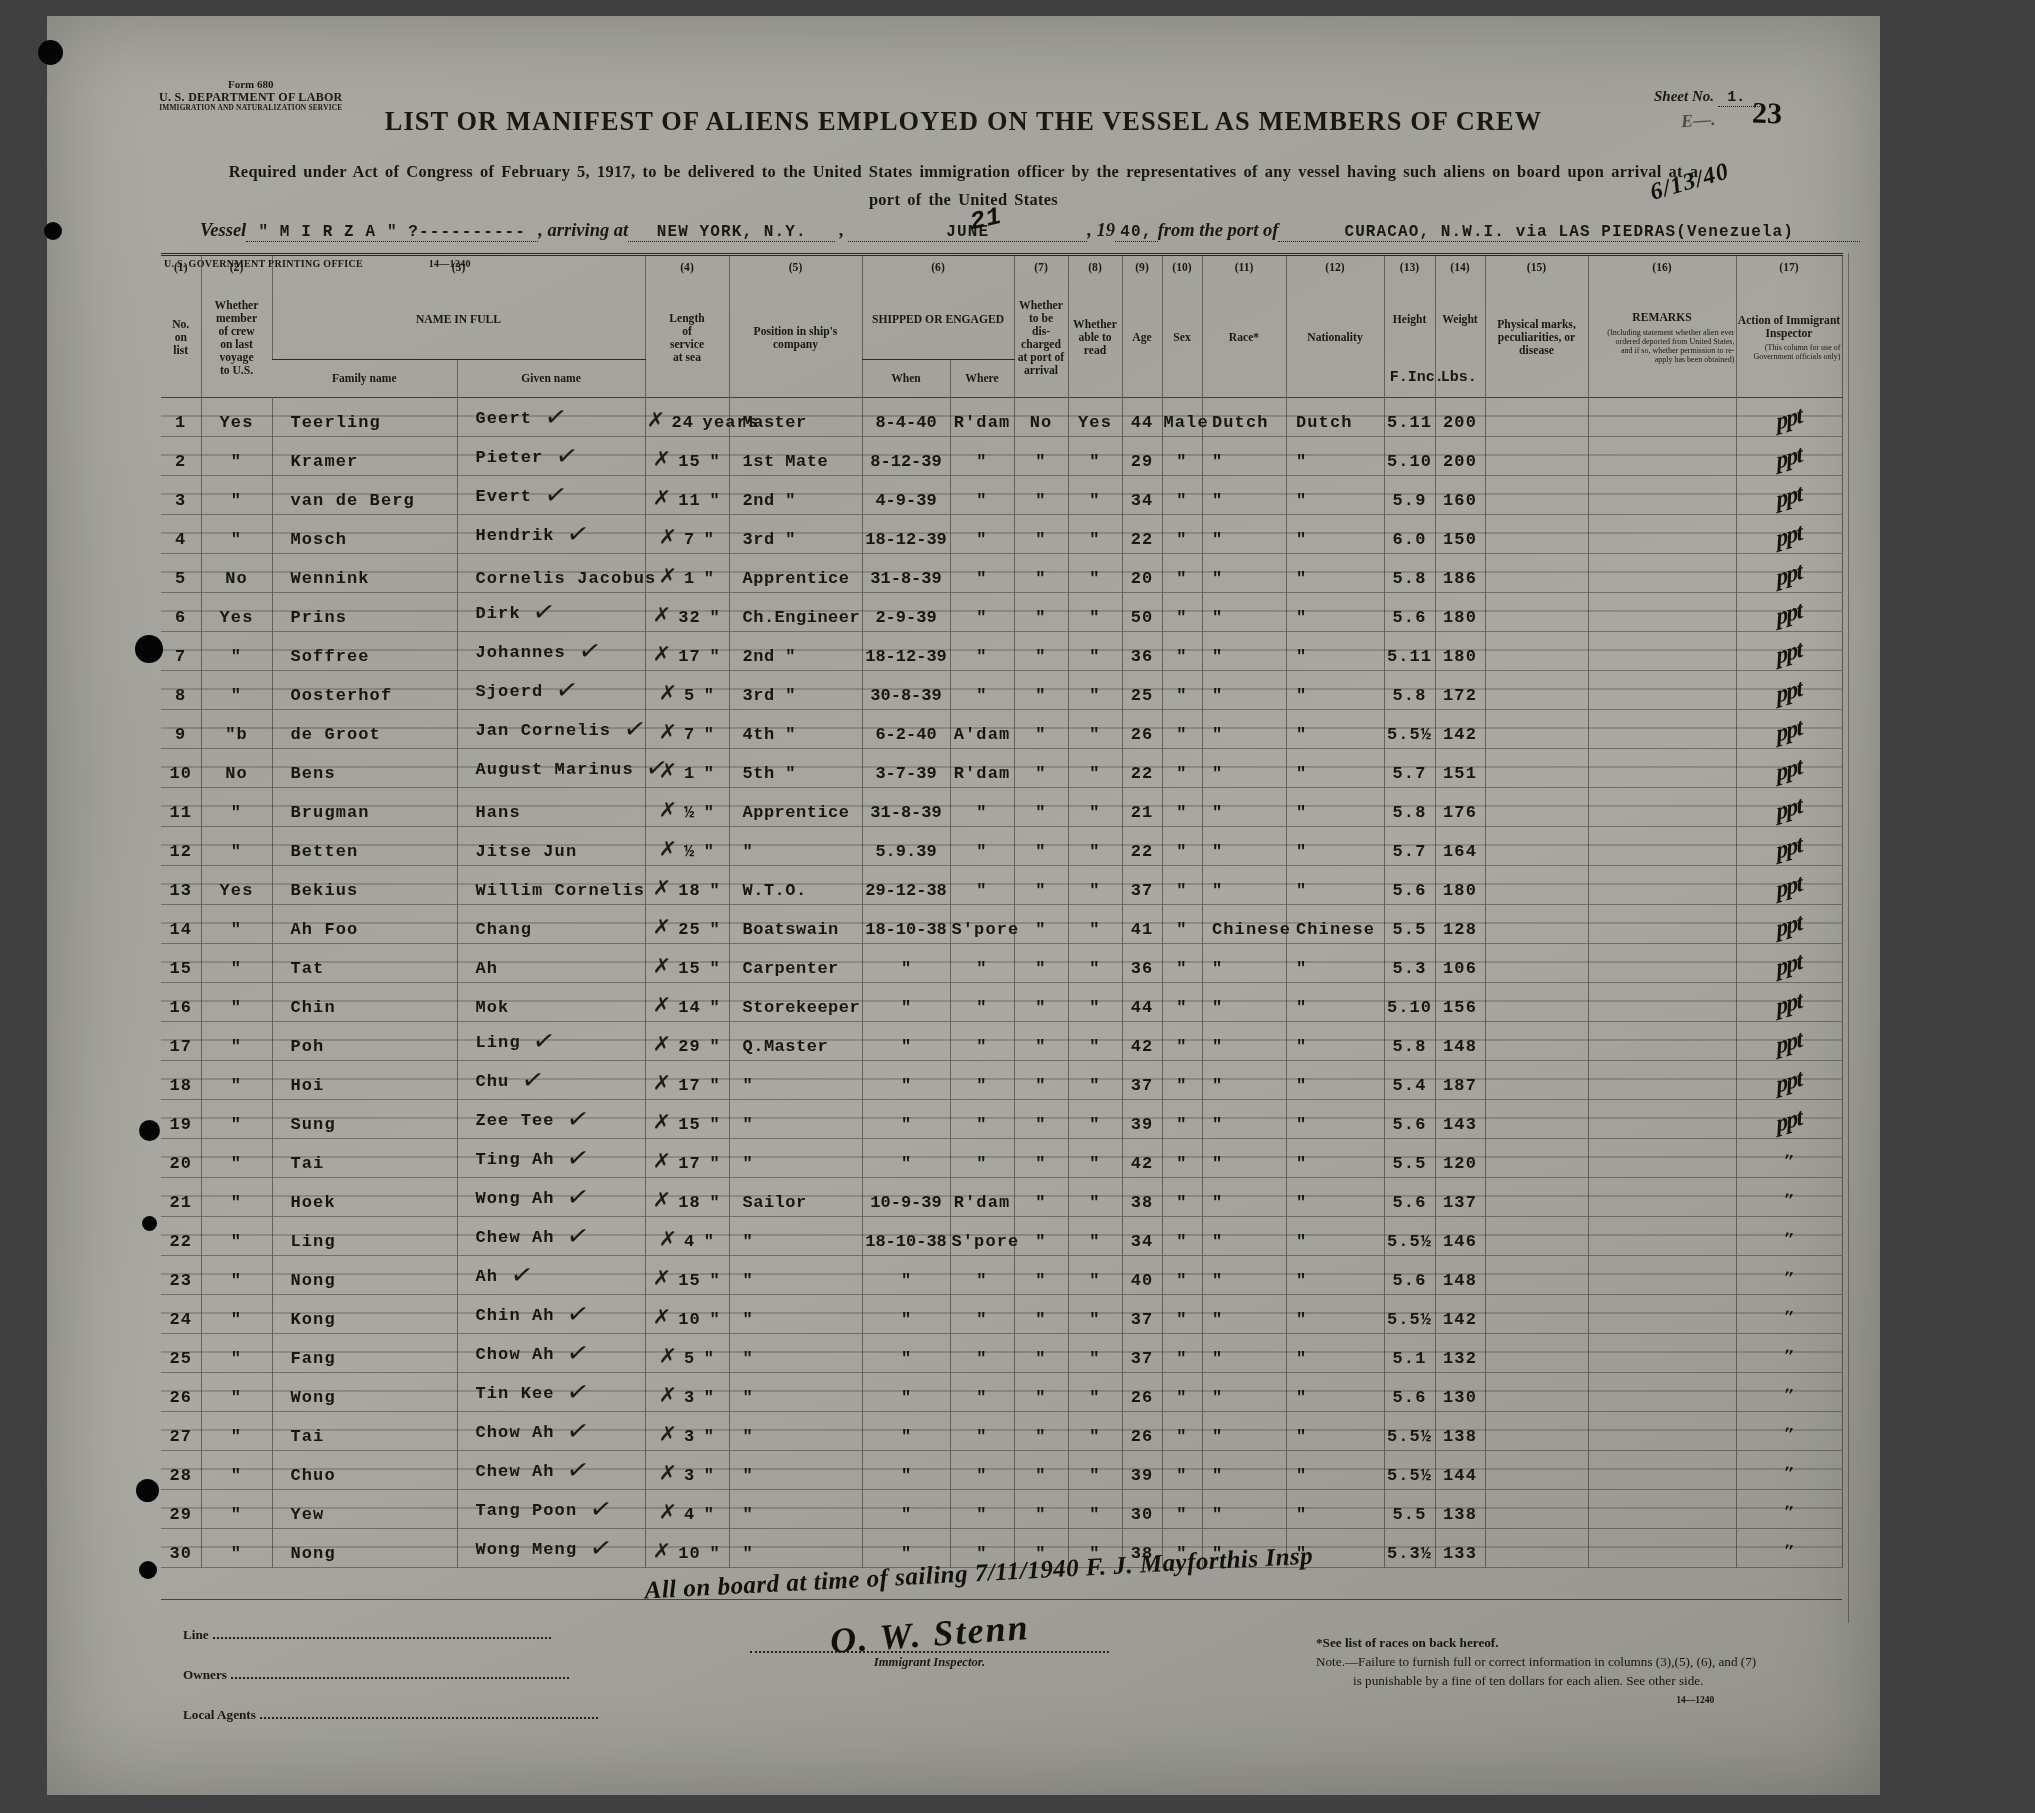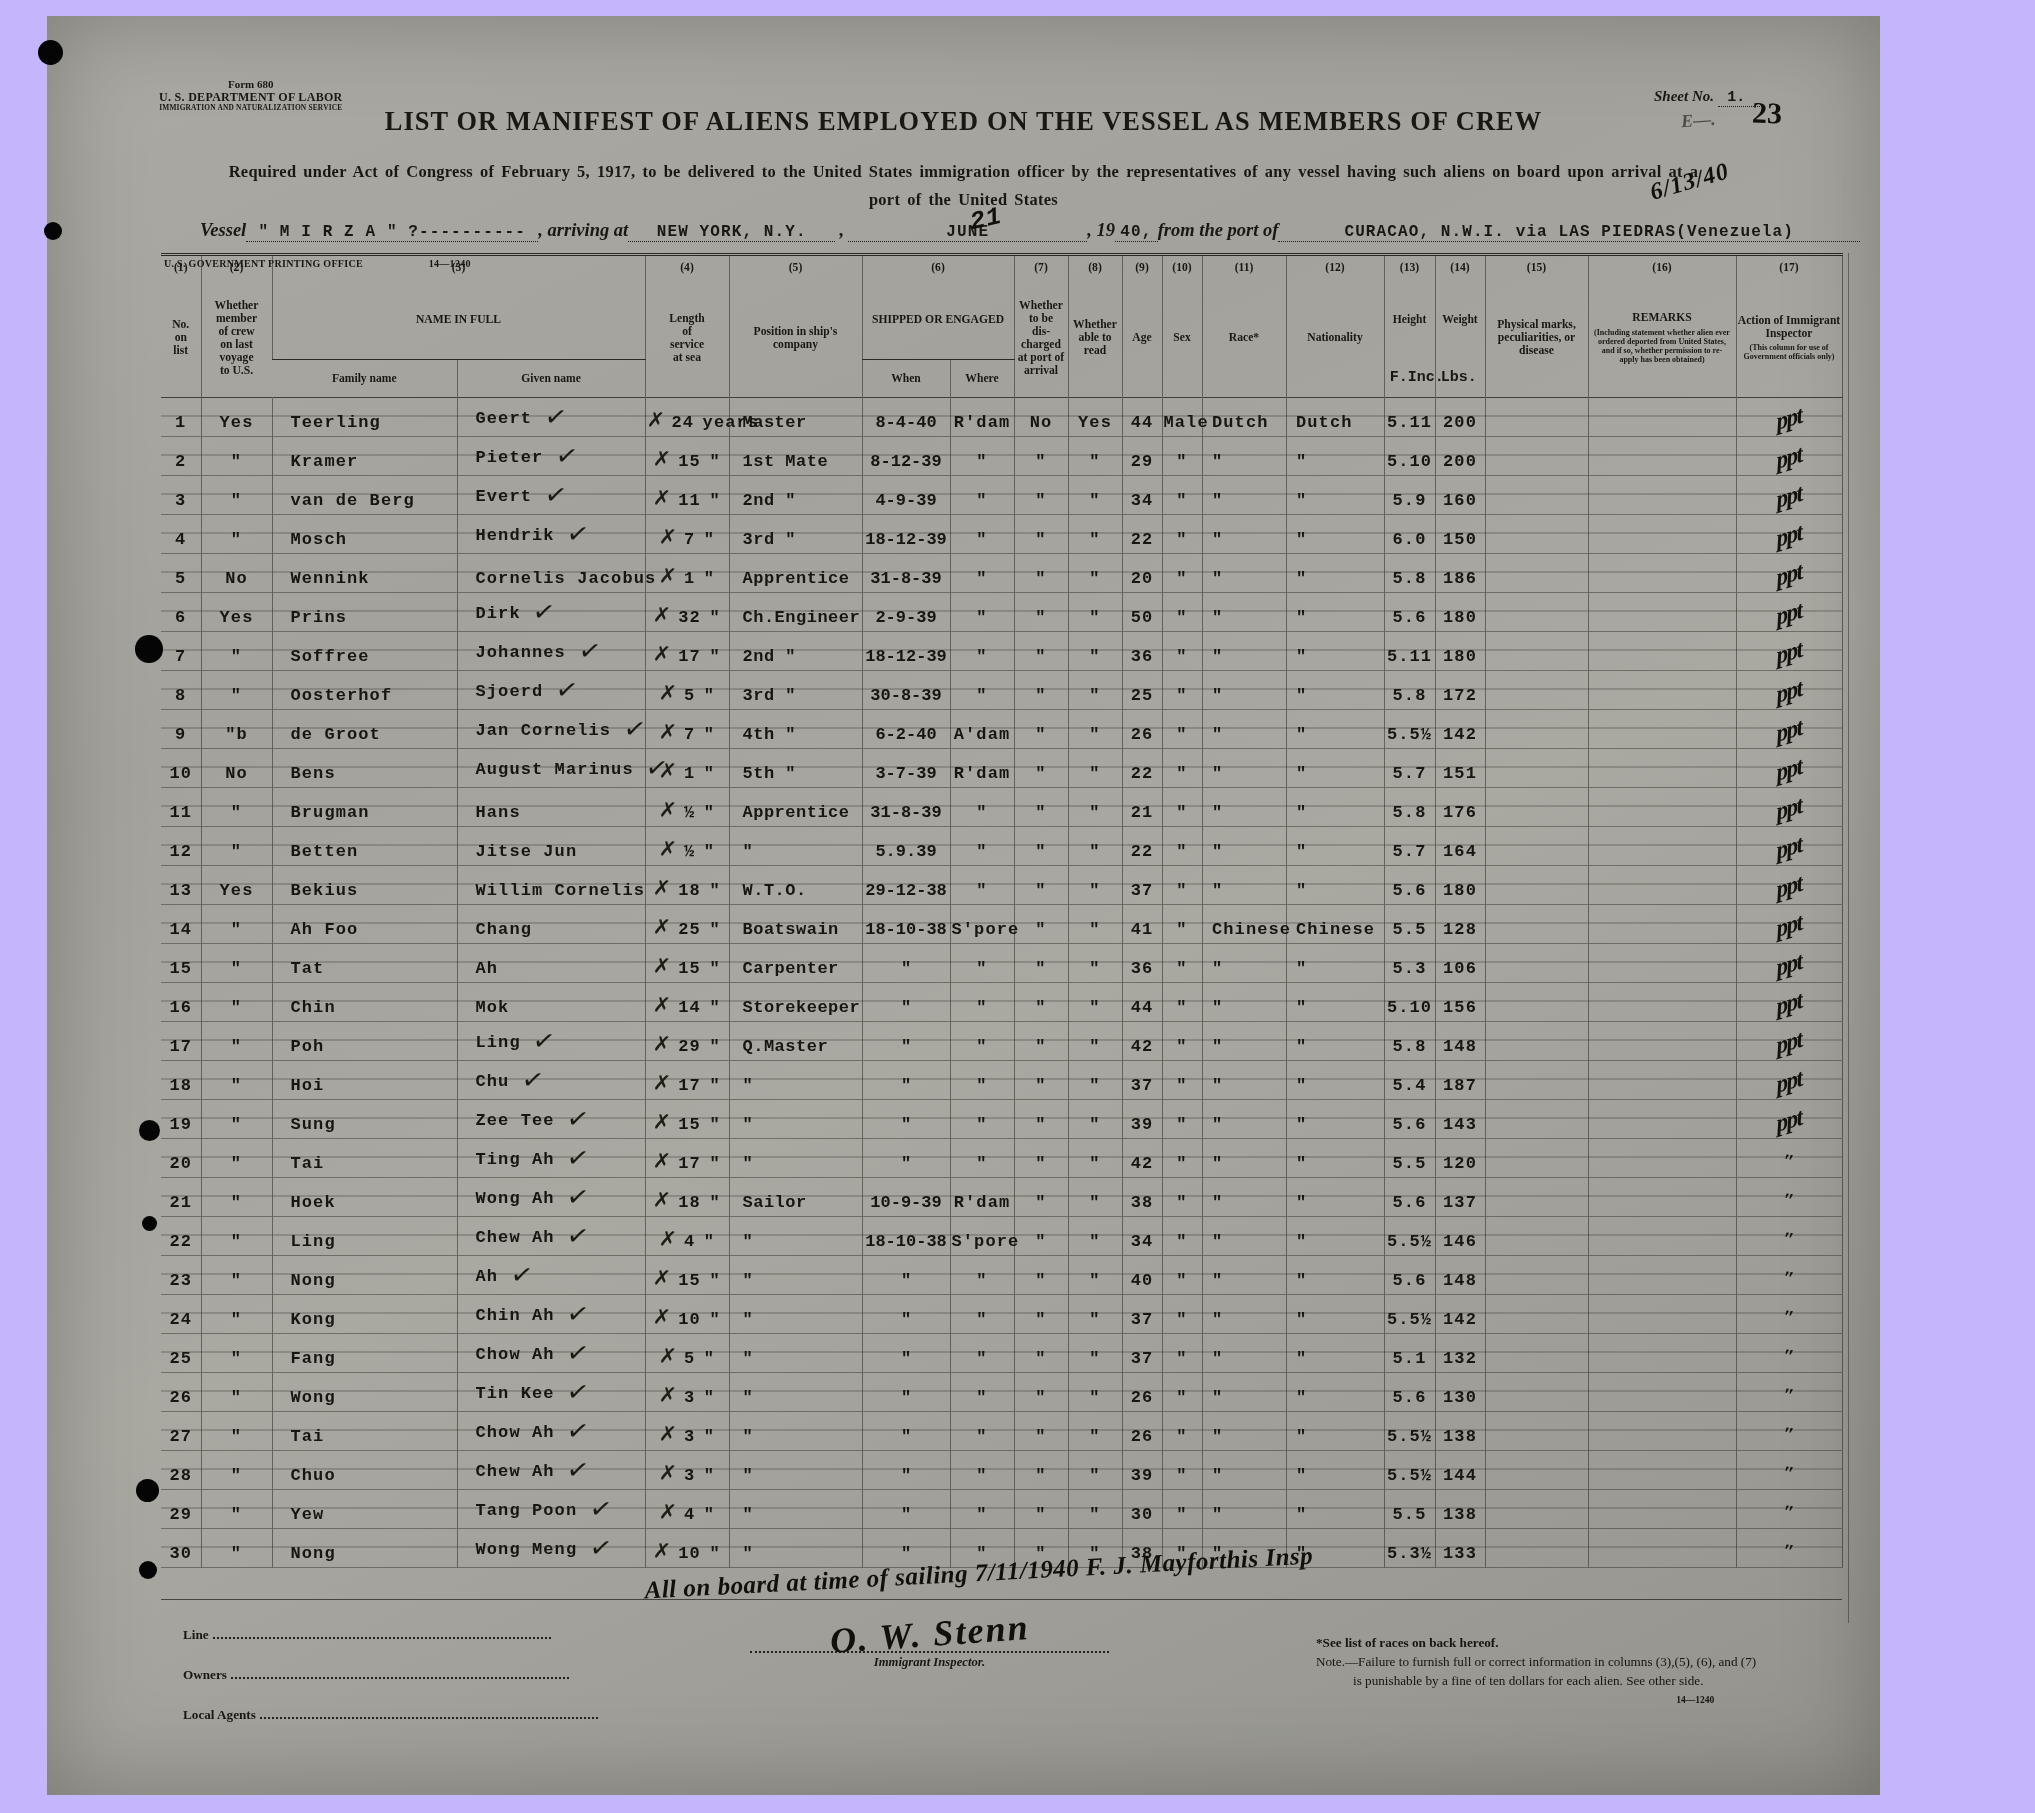--- a/index.html
+++ b/index.html
@@ -1,16 +1,16 @@
 <!DOCTYPE html>
 <html style="font-size:8.5px"><head>
 <meta charset="utf-8">
 <style>
   html,body{margin:0;padding:0;background:#070707;}
-  .page{position:relative;width:2035px;height:1813px;background:#c4b5fd;overflow:hidden;
+  .page{position:relative;width:2035px;height:1813px;background:#404040;overflow:hidden;
         font-family:"Liberation Serif","DejaVu Serif",serif;color:#1a1812;}
   .paper{position:absolute;left:47px;top:16px;width:1833px;height:1779px;
          background:linear-gradient(155deg,#aaa9a2 0%,#a3a29c 30%,#a9a8a1 55%,#9b9a94 85%,#93928c 100%);
          box-shadow:inset 0 0 95px rgba(0,0,0,.25);}
   .blob{position:absolute;background:#050505;border-radius:50%;}
 
   
   .stamp-block{position:absolute;left:112px;top:62px;text-align:center;line-height:1.15;}
   .stamp-form{font-size:11px;font-weight:700;}
   .stamp-dept{font-size:12px;font-weight:700;letter-spacing:0.3px;}
@@ -52,21 +52,21 @@
   th:first-child,td:first-child{border-left:none;}
   table{border-top:3.7px double #2b2922;border-bottom:1.1px solid rgba(45,42,34,.8);
         border-right:1.1px solid rgba(45,42,34,.6);}
   thead th{font-size:11.6px;font-weight:700;text-align:center;vertical-align:middle;
            white-space:pre-line;line-height:1.12;padding:1.1px 1.1px;}
   .th-num{font-size:11.6px;height:21px;vertical-align:middle;border-bottom:none;}
   thead tr.r2 th{height:78px;}
   thead tr.r3 th{height:34px;vertical-align:middle;}
   thead{border-bottom:1.6px solid rgba(40,38,32,.8);}
   .grp{border-bottom:1.1px solid #2b2922;}
-  .th-small{font-size:8px;font-weight:700;line-height:1.15;display:block;margin-top:3.2px;}
+  .th-small{font-size:8px;font-weight:400;line-height:1.15;display:block;margin-top:3.2px;text-align:right;}
   .th-units{font-family:"Liberation Mono","DejaVu Sans Mono",monospace;font-size:15px;text-align:left;padding-left:5.3px;}
   tbody tr{height:39px;border-bottom:1.1px solid rgba(55,52,43,.5);
            background:linear-gradient(to bottom,rgba(0,0,0,0) 0 18.5px,rgba(55,52,43,.25) 18.5px 19.6px,rgba(0,0,0,0) 19.6px);}
   tbody td{vertical-align:bottom;padding-bottom:3.7px;white-space:nowrap;
            font-family:"Liberation Mono","DejaVu Sans Mono",monospace;font-weight:700;
            font-size:17px;letter-spacing:1.1px;color:#181610;}
   .c-no,.c-crew,.c-svc,.c-when,.c-where,.c-dis,.c-read,.c-age,.c-sex,.c-ht,.c-wt,.c-act{text-align:center;}
   .c-family{padding-left:18px;} .c-given{padding-left:18px;} .c-pos{padding-left:13px;letter-spacing:0.5px;}
   .c-race,.c-nat{padding-left:9.5px;}
   .c-when{letter-spacing:0;} 

